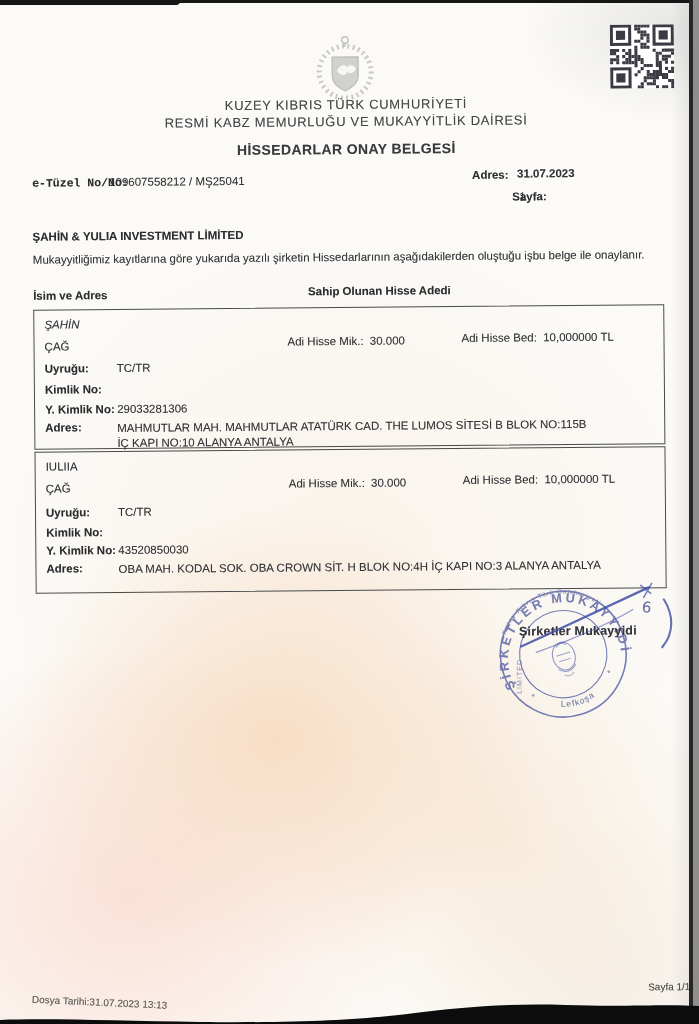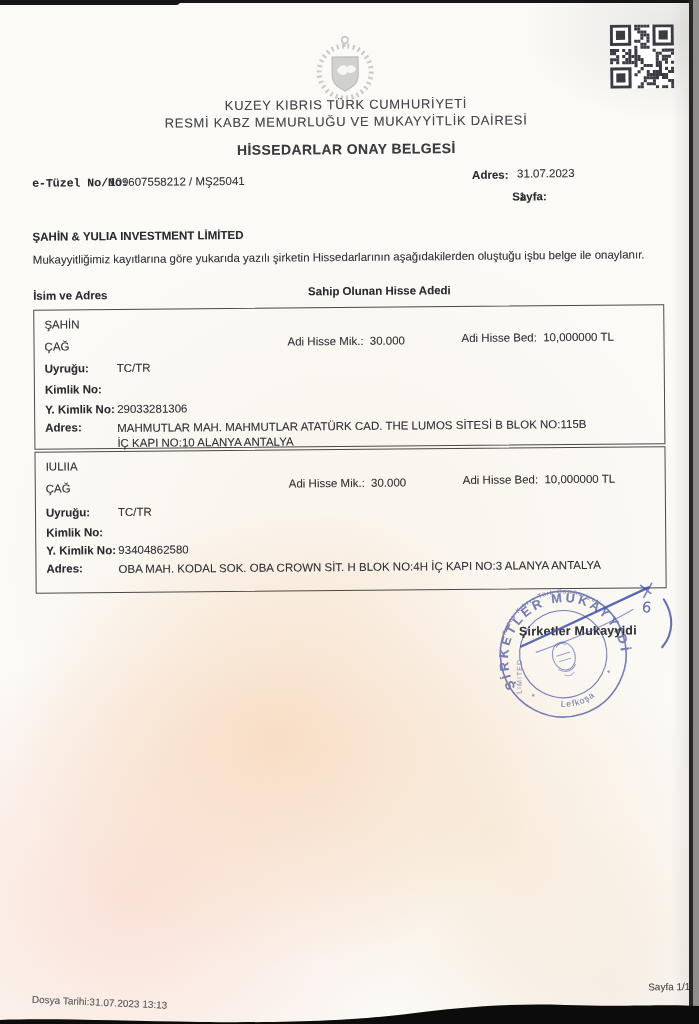--- a/index.html
+++ b/index.html
@@ -185,32 +185,32 @@
           <rect x="2" y="16" w="3" width="3" height="3" fill="#3b3b44"></rect>
         </svg></div>
 
     <div class="abs center hdr" style="top:97px;">KUZEY KIBRIS TÜRK CUMHURİYETİ</div>
     <div class="abs center hdr" style="top:114px;">RESMİ KABZ MEMURLUĞU VE MUKAYYİTLİK DAİRESİ</div>
     <div class="abs center title" style="top:141px;">HİSSEDARLAR ONAY BELGESİ</div>
 
     <span class="abs lbl" style="left:35px;top:174px;font-family:Liberation Mono, monospace;">e-Tüzel No/No:</span>
     <span class="abs val" style="left:112px;top:174px;">109607558212 / MŞ25041</span>
     <span class="abs lbl" style="left:475px;top:170px;">Adres:</span>
-    <span class="abs val" style="left:520px;top:169px;">31.07.2023</span>
+    <span class="abs val" style="left:520px;top:169px;font-weight:bold;">31.07.2023</span>
     <span class="abs lbl" style="left:475px;top:192px;margin-left:40px;">Sayfa:</span>
     <span class="abs val" style="left:522px;top:192px;">1</span>
 
     <div class="abs lbl" style="left:35px;top:228px;">ŞAHİN &amp; YULIA INVESTMENT LİMİTED</div>
     <div class="abs val" style="left:35px;top:250px;width:622px;line-height:15px;">Mukayyitliğimiz kayıtlarına göre yukarıda yazılı şirketin Hissedarlarının aşağıdakilerden oluştuğu işbu belge ile onaylanır.</div>
 
     <span class="abs lbl" style="left:35px;top:287px;">İsim ve Adres</span>
     <span class="abs lbl" style="left:310px;top:285px;">Sahip Olunan Hisse Adedi</span>
 
     <div class="box" style="top:307px;height:138px;">
-      <span class="sh-line val" style="left:10px;top:8px;">ŞAHİN</span>
+      <span class="sh-line val" style="left:10px;top:8px;font-style:italic;">ŞAHİN</span>
       <span class="sh-line val" style="left:10px;top:30px;">ÇAĞ</span>
       <span class="sh-line" style="left:253px;top:27px;">
         <span class="val">Adi Hisse Mik.:</span>
         <span class="val" style="margin-left:3px;">30.000</span>
       </span>
       <span class="sh-line" style="left:427px;top:25px;">
         <span class="val">Adi Hisse Bed:</span>
         <span class="val" style="margin-left:3px;">10,000000 TL</span>
       </span>
       <span class="sh-line lbl" style="left:10px;top:52px;">Uyruğu:</span>
@@ -232,21 +232,21 @@
       </span>
       <span class="sh-line" style="left:427px;top:25px;">
         <span class="val">Adi Hisse Bed:</span>
         <span class="val" style="margin-left:3px;">10,000000 TL</span>
       </span>
       <span class="sh-line lbl" style="left:10px;top:54px;">Uyruğu:</span>
       <span class="sh-line val" style="left:82px;top:54px;">TC/TR</span>
       <span class="sh-line lbl" style="left:10px;top:74px;">Kimlik No:</span>
       <span class="sh-line val" style="left:82px;top:74px;"></span>
       <span class="sh-line lbl" style="left:10px;top:92px;">Y. Kimlik No:</span>
-      <span class="sh-line val" style="left:82px;top:92px;">93404862580</span>
+      <span class="sh-line val" style="left:82px;top:92px;">43520850030</span>
       <span class="sh-line lbl" style="left:10px;top:110px;">Adres:</span>
       <span class="sh-line val" style="left:82px;top:110px;width:545px;line-height:15px;">OBA MAH. KODAL SOK. OBA CROWN SİT. H BLOK NO:4H İÇ KAPI NO:3 ALANYA ANTALYA</span>
     </div>
 
     <svg class="abs" style="left:486px;top:580px;opacity:.72;transform:rotate(-17deg);" width="152" height="152" viewBox="0 0 150 150">
       <defs>
         <path id="arcMain" d="M 22,98 A 56,56 0 1 1 128,98" fill="none"></path>
         <path id="arcOuter" d="M 16,86 A 60,60 0 1 1 134,86" fill="none"></path>
         <path id="arcCity" d="M 33,100 A 46,46 0 0 0 117,100" fill="none"></path>
       </defs>

